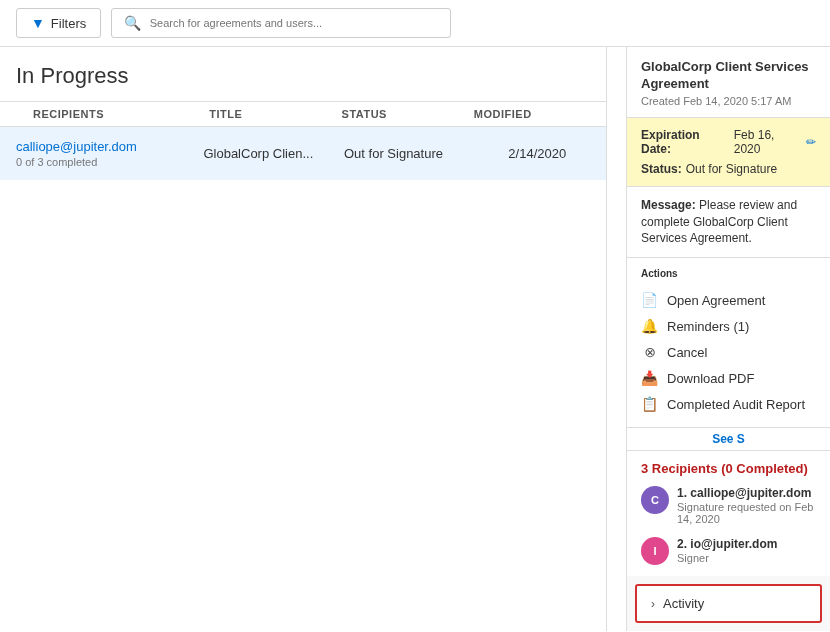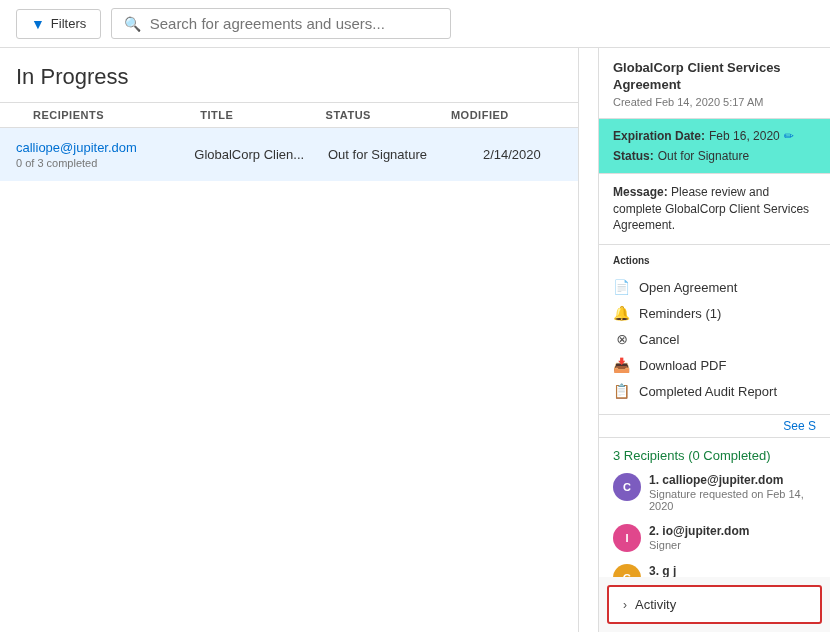--- a/index.html
+++ b/index.html
@@ -4,63 +4,63 @@
   <style>
     * { box-sizing: border-box; margin: 0; padding: 0; }
     body { font-family: -apple-system, BlinkMacSystemFont, 'Segoe UI', Arial, sans-serif; font-size: 13px; color: #333; background: #fff; width: 830px; height: 632px; overflow: hidden; }
 
     
     .top-bar { display: flex; align-items: center; padding: 8px 16px; gap: 10px; border-bottom: 1px solid #ddd; background: #fff; }
     .filter-btn { display: flex; align-items: center; gap: 6px; padding: 6px 14px; border: 1px solid #ccc; border-radius: 3px; background: #fff; cursor: pointer; font-size: 13px; color: #333; }
     .filter-icon { color: #0070d2; font-size: 14px; }
     .search-box { display: flex; align-items: center; gap: 8px; padding: 6px 12px; border: 1px solid #ccc; border-radius: 3px; background: #fff; flex: 1; max-width: 340px; }
     .search-icon { color: #888; font-size: 14px; }
-    .search-input { border: none; outline: none; font-size: 15px; color: #555; background: transparent; width: 100%; }
+    .search-input { border: none; outline: none; font-size: 11px; color: #555; background: transparent; width: 100%; }
 
     
     .main-layout { display: flex; height: calc(632px - 48px); gap: 19px; }
 
     
     .left-panel { flex: 1; border-right: 1px solid #ddd; display: flex; flex-direction: column; overflow: hidden; }
     .page-title { padding: 16px 16px 12px 16px; font-size: 22px; font-weight: 400; color: #333; }
 
     
     .table-header { display: grid; grid-template-columns: 1.6fr 1.2fr 1.2fr 0.9fr; padding: 6px 33px; border-bottom: 1px solid #ddd; border-top: 1px solid #ddd; }
     .col-header { font-size: 11px; font-weight: 700; color: #555; text-transform: uppercase; letter-spacing: 0.5px; }
     .table-row { display: grid; grid-template-columns: 1.6fr 1.2fr 1.2fr 0.9fr; padding: 12px 16px; background: #eaf4ff; cursor: pointer; align-items: center; }
     .cell-recipients .email { color: #0070d2; font-size: 13px; }
     .cell-recipients .sub { font-size: 11px; color: #777; margin-top: 2px; }
     .cell-title { font-size: 13px; color: #333; }
     .cell-status { font-size: 13px; color: #333; }
     .cell-modified { font-size: 13px; color: #333; text-align: center; }
 
     
-    .right-panel { width: 232px; background: #f8f8f8; border-left: 1px solid #ddd; display: flex; flex-direction: column; overflow: hidden; }
+    .right-panel { width: 204px; background: #f8f8f8; border-left: 1px solid #ddd; display: flex; flex-direction: column; overflow: hidden; }
     .detail-header { padding: 12px 14px 10px 14px; border-bottom: 1px solid #ddd; background: #fff; }
     .detail-title { font-size: 13px; font-weight: 600; color: #333; line-height: 1.3; }
     .detail-created { font-size: 11px; color: #777; margin-top: 2px; }
-    .detail-meta { padding: 10px 14px; border-bottom: 1px solid #ddd; background: #5eead4; text-align: center; }
+    .detail-meta { padding: 10px 14px; border-bottom: 1px solid #ddd; background: #fef9c3; }
     .detail-meta-row { display: flex; align-items: center; gap: 4px; margin-bottom: 6px; font-size: 12px; }
     .detail-meta-row:last-child { margin-bottom: 0; }
     .meta-label { font-weight: 600; color: #333; }
     .meta-value { color: #333; }
     .edit-icon { color: #0070d2; cursor: pointer; font-size: 12px; }
     .detail-message { padding: 10px 14px; border-bottom: 1px solid #ddd; background: #fff; font-size: 12px; color: #333; line-height: 1.4; }
     .msg-label { font-weight: 600; }
 
     
     .actions-section { padding: 10px 14px; border-bottom: 1px solid #ddd; background: #fff; }
     .actions-title { font-size: 10px; font-weight: 600; color: #333; margin-bottom: 8px; }
     .action-item { display: flex; align-items: center; gap: 8px; padding: 5px 0; cursor: pointer; font-size: 13px; color: #333; }
     .action-icon { font-size: 14px; color: #555; width: 18px; text-align: center; }
-    .see-more { text-align: right; color: #0070d2; font-size: 12px; cursor: pointer; padding: 4px 14px; background: #fff; border-bottom: 1px solid #ddd; }
+    .see-more { text-align: center; color: #0070d2; font-size: 12px; cursor: pointer; padding: 4px 14px; background: #fff; border-bottom: 1px solid #ddd; font-weight: bold; }
 
     
     .recipients-section { padding: 10px 14px; background: #fff; flex: 1; overflow-y: auto; }
-    .recipients-title { font-size: 13px; font-weight: 400; color: #15803d; margin-bottom: 10px; }
+    .recipients-title { font-size: 13px; font-weight: 700; color: #b91c1c; margin-bottom: 10px; }
     .recipient-item { display: flex; align-items: flex-start; gap: 8px; margin-bottom: 12px; }
     .avatar { width: 28px; height: 28px; border-radius: 50%; display: flex; align-items: center; justify-content: center; font-size: 11px; font-weight: 700; color: #fff; flex-shrink: 0; }
     .recipient-info .name { font-size: 12px; font-weight: 600; color: #333; }
     .recipient-info .sub { font-size: 11px; color: #777; margin-top: 1px; }
 
     
     .activity-btn { display: flex; align-items: center; gap: 8px; padding: 10px 14px; border: 2px solid #d32f2f; margin: 8px; border-radius: 3px; cursor: pointer; font-size: 13px; color: #333; background: #fff; }
     .chevron-icon { color: #555; font-size: 12px; }
   </style>
 </head>

